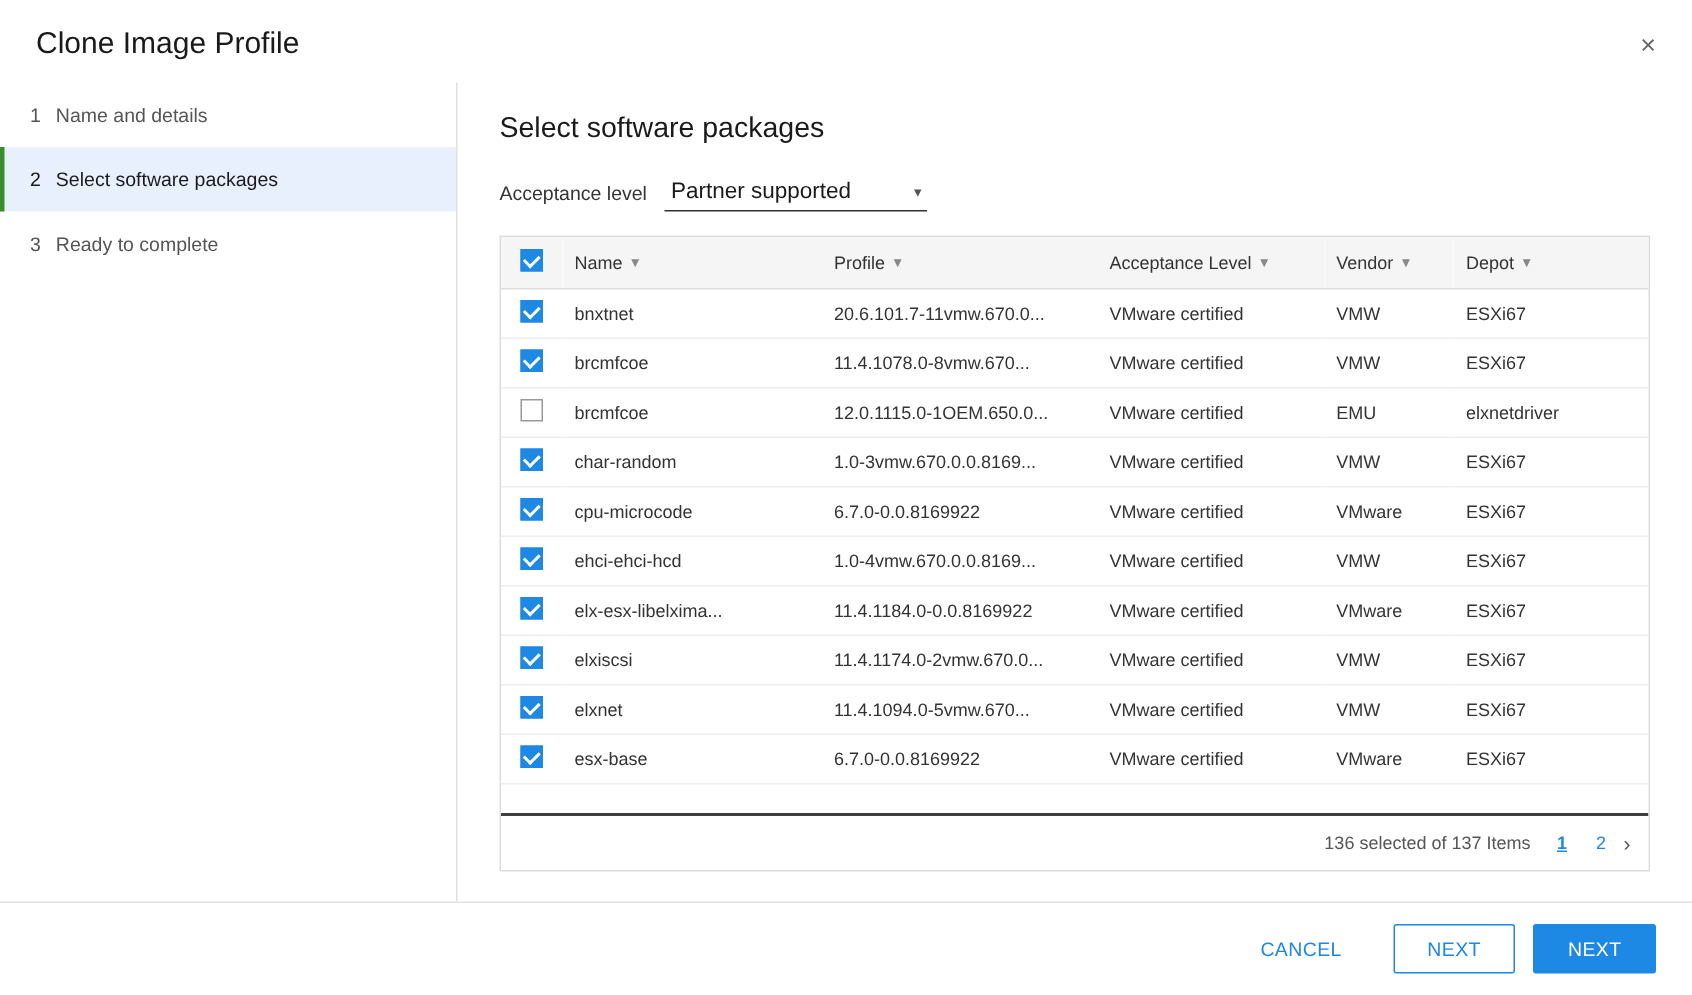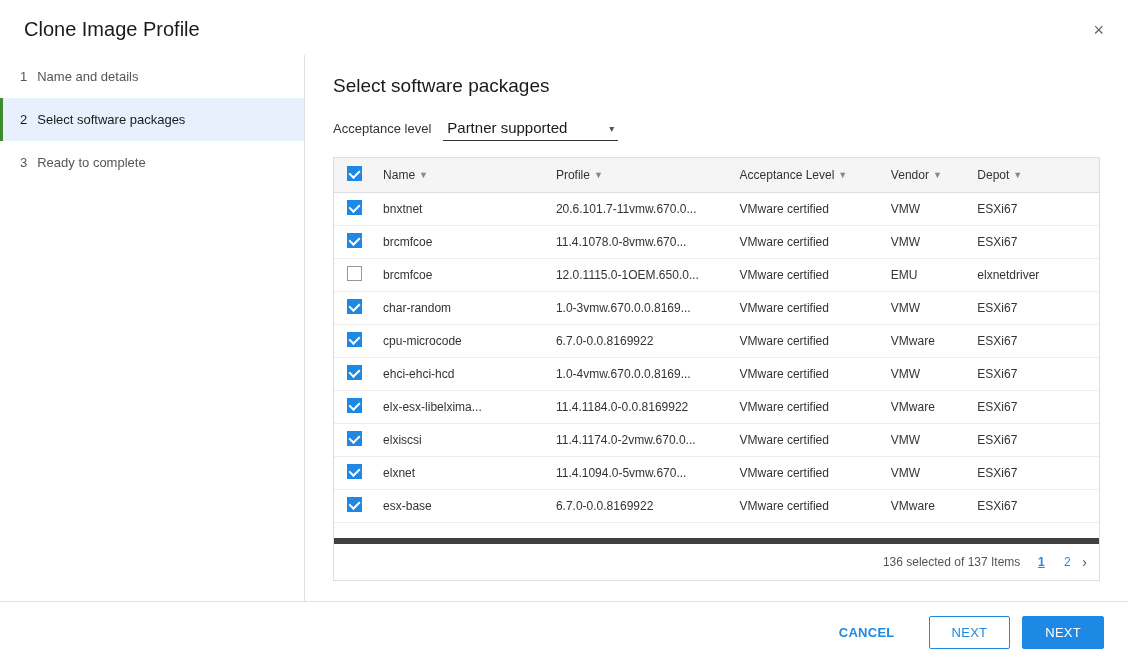--- a/index.html
+++ b/index.html
@@ -203,21 +203,21 @@
       left: 3px;
       top: 1px;
       width: 5px;
       height: 8px;
       border: 2px solid #fff;
       border-top: none;
       border-left: none;
       transform: rotate(45deg);
     }
     .table-footer {
-      border-top: 6px solid #404040;
+      border-top: 2px solid #404040;
       padding: 7px 12px;
       display: flex;
       justify-content: flex-end;
       align-items: center;
       gap: 10px;
       background: #fff;
       font-size: 12px;
       color: #555;
     }
     .pagination {
@@ -261,21 +261,20 @@
       font-size: 13px;
       cursor: pointer;
       border-radius: 2px;
       font-weight: 400;
       letter-spacing: 0.02em;
     }
     .btn-cancel {
       background: transparent;
       border: none;
       color: #1e88e5;
-      font-weight: bold;
     }
     .btn-back {
       background: #fff;
       border: 1px solid #1e88e5;
       color: #1e88e5;
     }
     .btn-next {
       background: #1e88e5;
       border: 1px solid #1e88e5;
       color: #fff;

